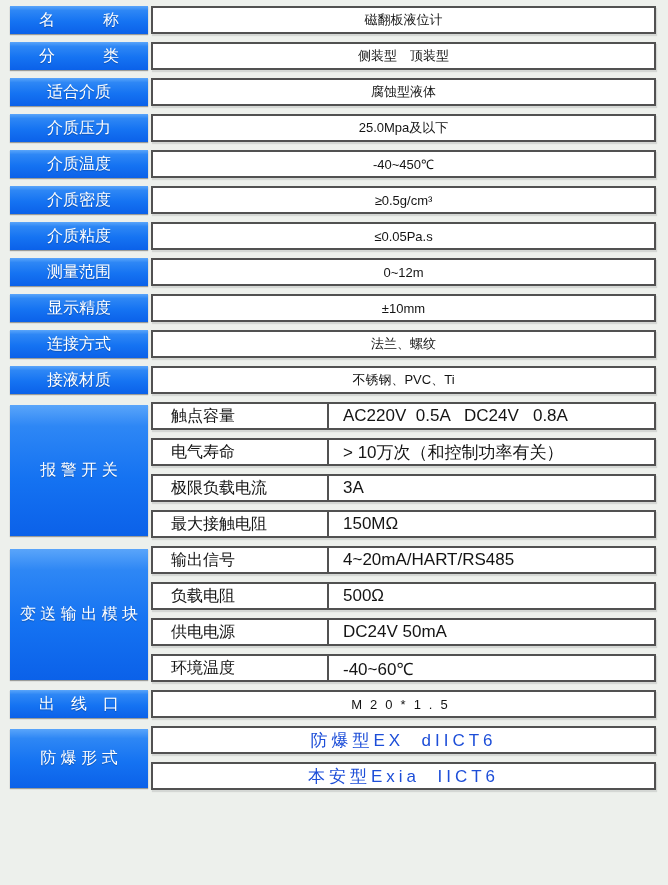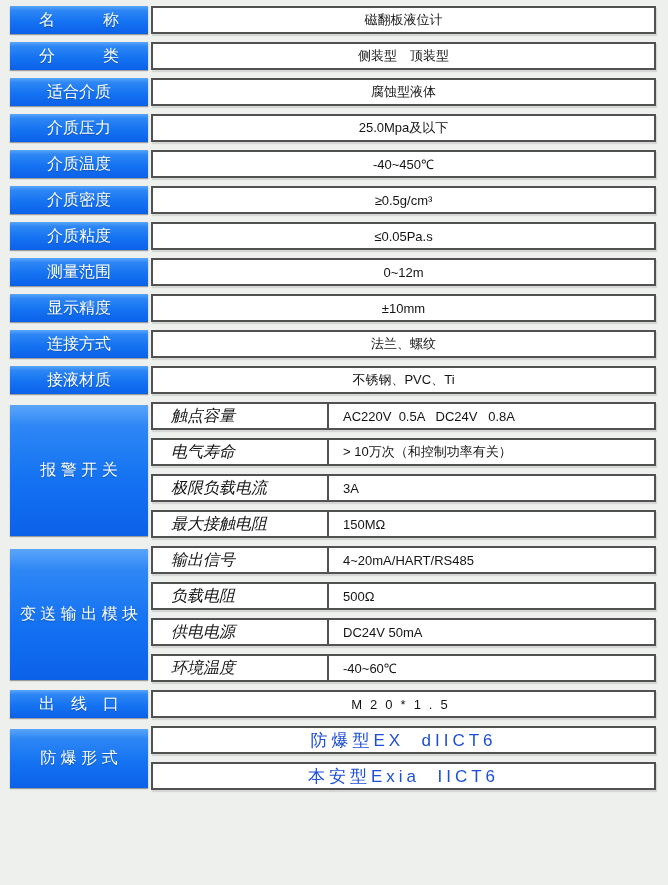--- a/index.html
+++ b/index.html
@@ -38,25 +38,25 @@
   .sub {
     height: 28px; flex: none; background: #fff;
     border: 2px solid #515151;
     display: flex; align-items: stretch;
     box-shadow: 1px 2px 1px rgba(0,0,0,.10);
   }
   .subname {
     width: 176px; flex: none;
     border-right: 2px solid #515151;
     display: flex; align-items: center;
-    padding-left: 18px; font-size: 16px; color: #141414; white-space: pre; font-style: italic;
+    padding-left: 18px; font-size: 16px; color: #141414; white-space: pre;
   }
   .subval {
     flex: 1; display: flex; align-items: center;
-    padding-left: 14px; font-size: 13px; color: #141414; white-space: pre;
+    padding-left: 14px; font-size: 17px; color: #141414; white-space: pre;
   }
   .sub.full { align-items: center; justify-content: center; font-size: 17px; color: #1d4ed8; white-space: pre; }
   .ls8 { letter-spacing: 8px; }
   .ls4 { letter-spacing: 4px; }
 </style>
 </head>
 <body>
 
 <div class="page">
 

